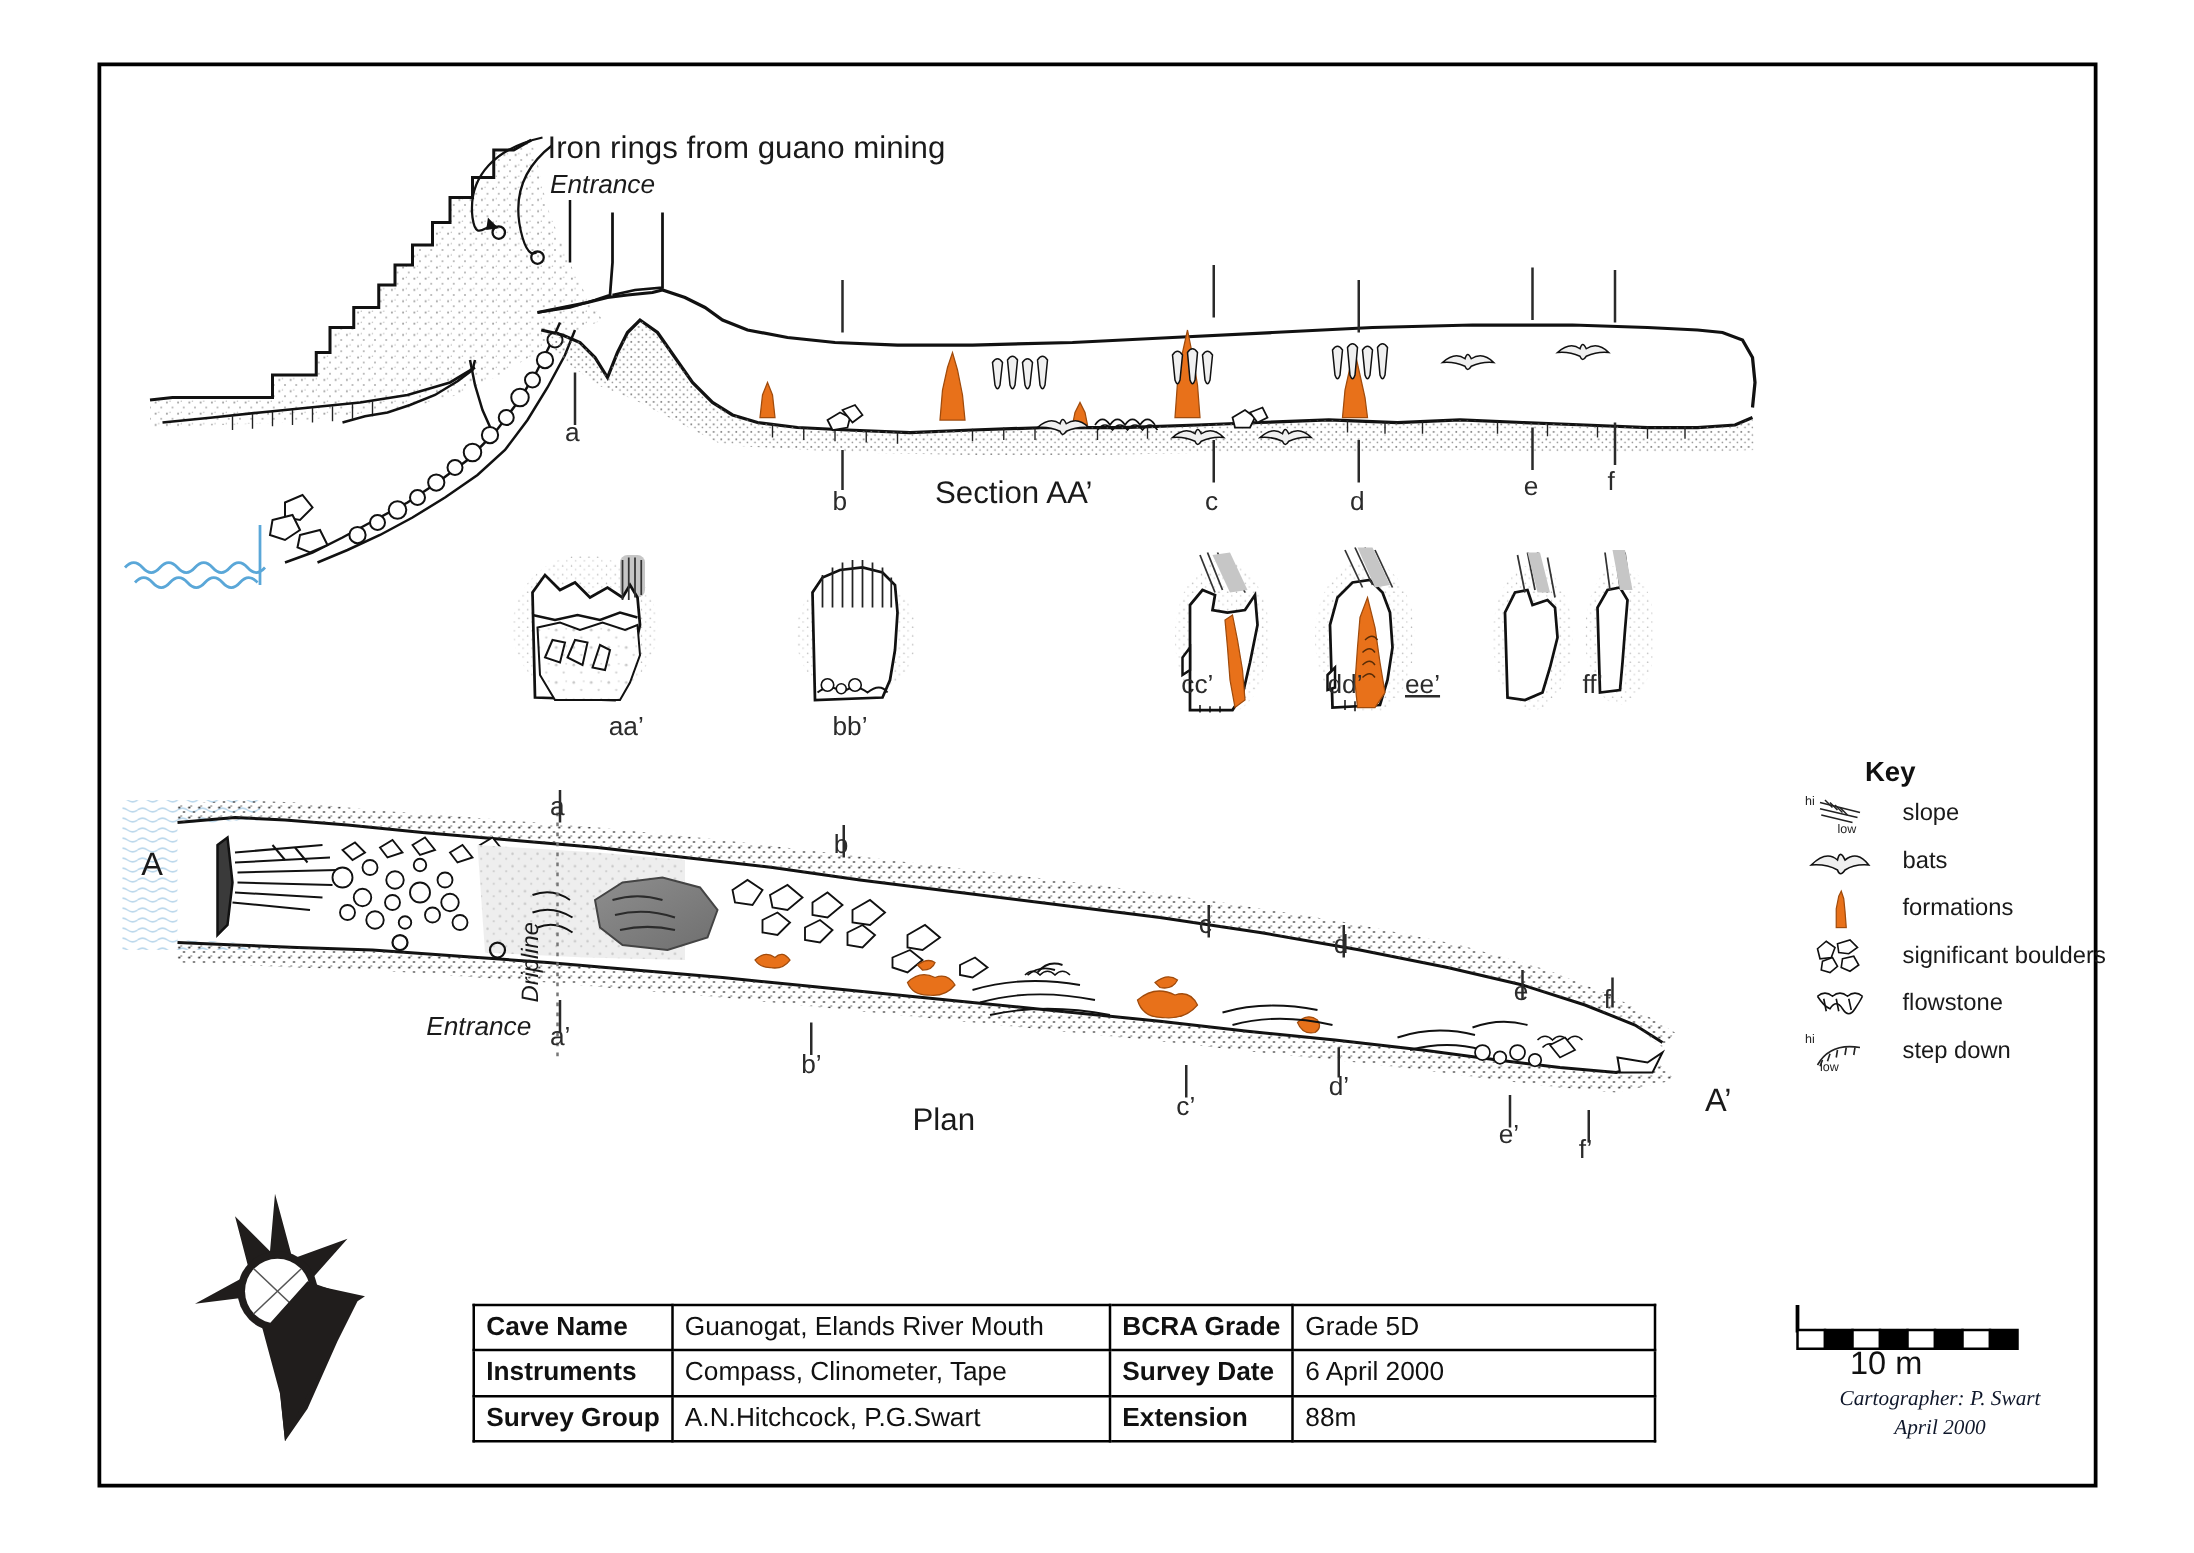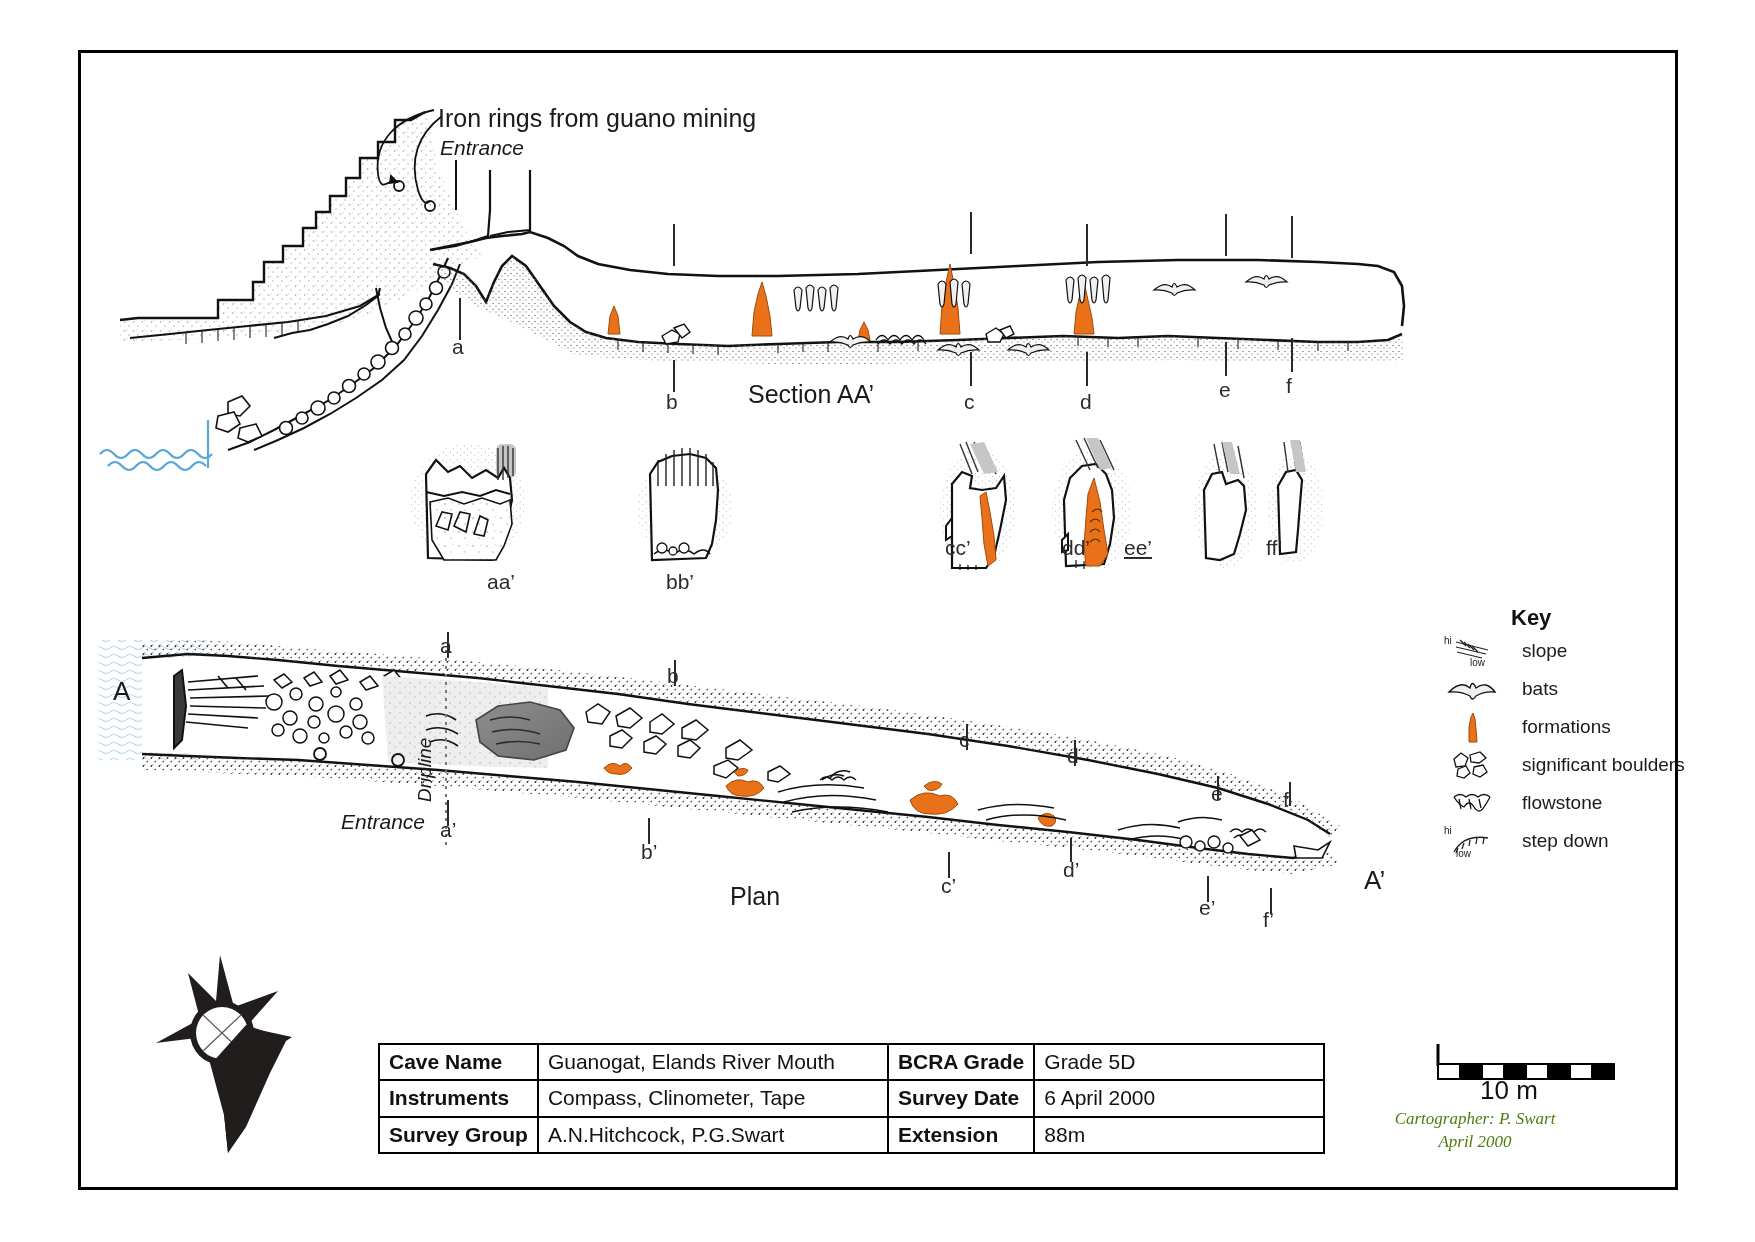--- a/index.html
+++ b/index.html
@@ -13,29 +13,29 @@
   .cap{position:absolute;font-size:21px;color:#2b2b2b;}
 
   
   #infotable{position:absolute;left:378px;top:1043px;border-collapse:collapse;}
   #infotable td{border:2px solid #000;font-size:21px;padding:4px 9px;color:#111;line-height:1.25;}
   #infotable td.k{font-weight:bold;}
   #infotable td.v{font-weight:normal;}
 
   
   #key{position:absolute;left:1440px;top:605px;}
-  #key .ktitle{font-weight:bold;font-size:22px;color:#111;margin-left:71px;}
+  #key .ktitle{font-weight:bold;font-size:22px;color:#111;margin-left:52px;}
   .krow{display:flex;align-items:center;height:36px;margin-top:2px;}
   .kicon{width:64px;display:flex;justify-content:center;align-items:center;}
   .ktext{font-size:19px;color:#1a1a1a;margin-left:18px;}
 
   
   #scalebar{position:absolute;left:1436px;top:1042px;}
   #scaletxt{position:absolute;left:1480px;top:1075px;font-size:26px;color:#111;}
-  #cartog{position:absolute;left:1355px;top:1108px;width:240px;text-align:center;font-family:"Liberation Serif",serif;font-style:italic;font-size:17px;color:#4d7c0f;line-height:1.35;}
+  #cartog{position:absolute;left:1432px;top:1108px;width:240px;text-align:center;font-family:"Liberation Serif",serif;font-style:italic;font-size:17px;color:#0f172a;line-height:1.35;}
 </style>
 </head>
 <body>
 
 <div id="page">
   <div id="border"></div>
 
   <svg id="section-svg" style="position:absolute;left:78px;top:50px;" width="1600" height="620">
     <defs>
       <pattern id="stip" width="9" height="9" patternUnits="userSpaceOnUse">

